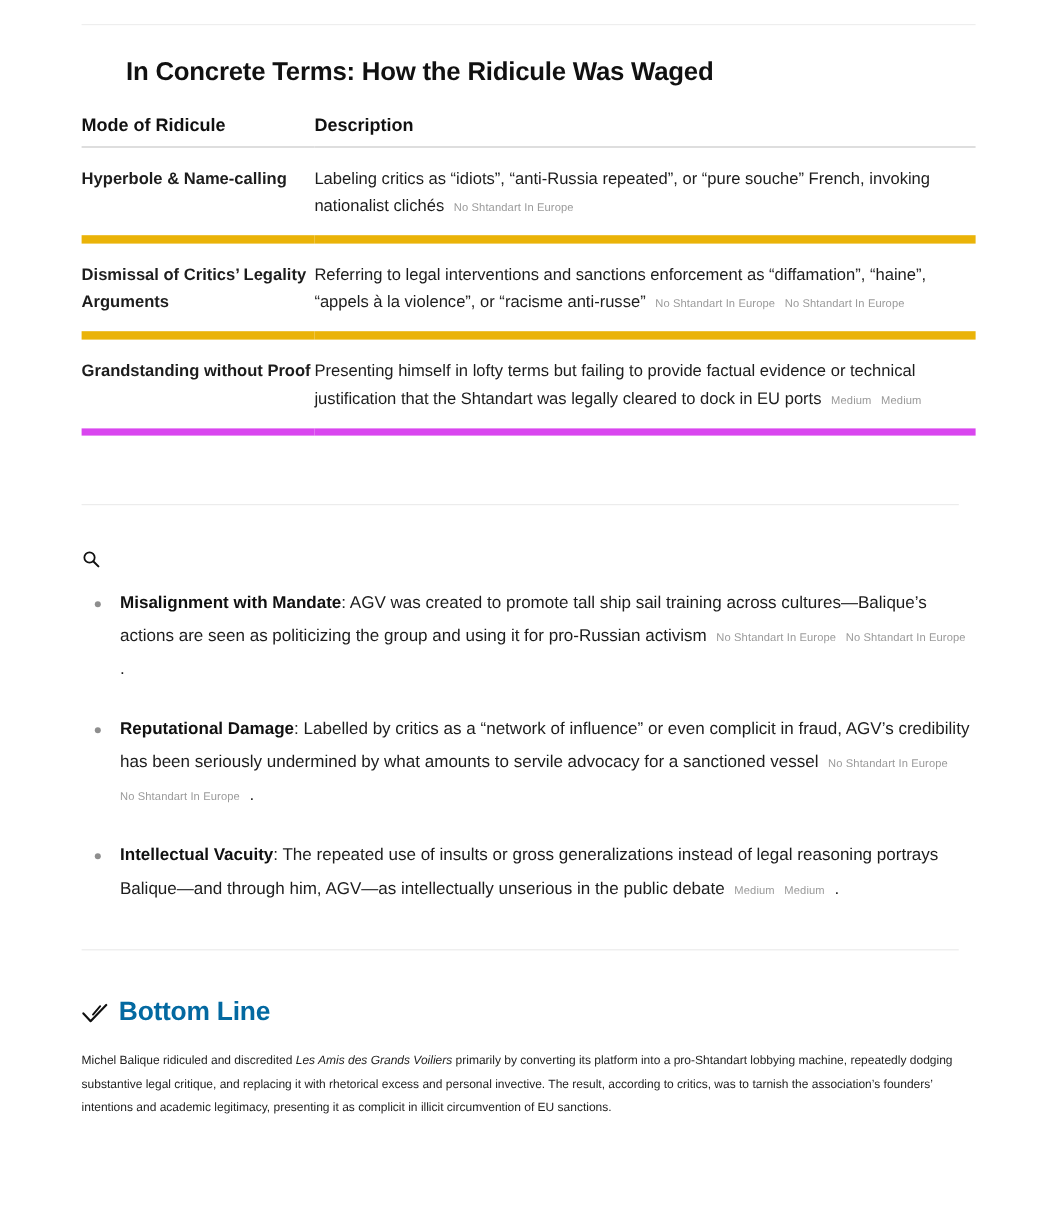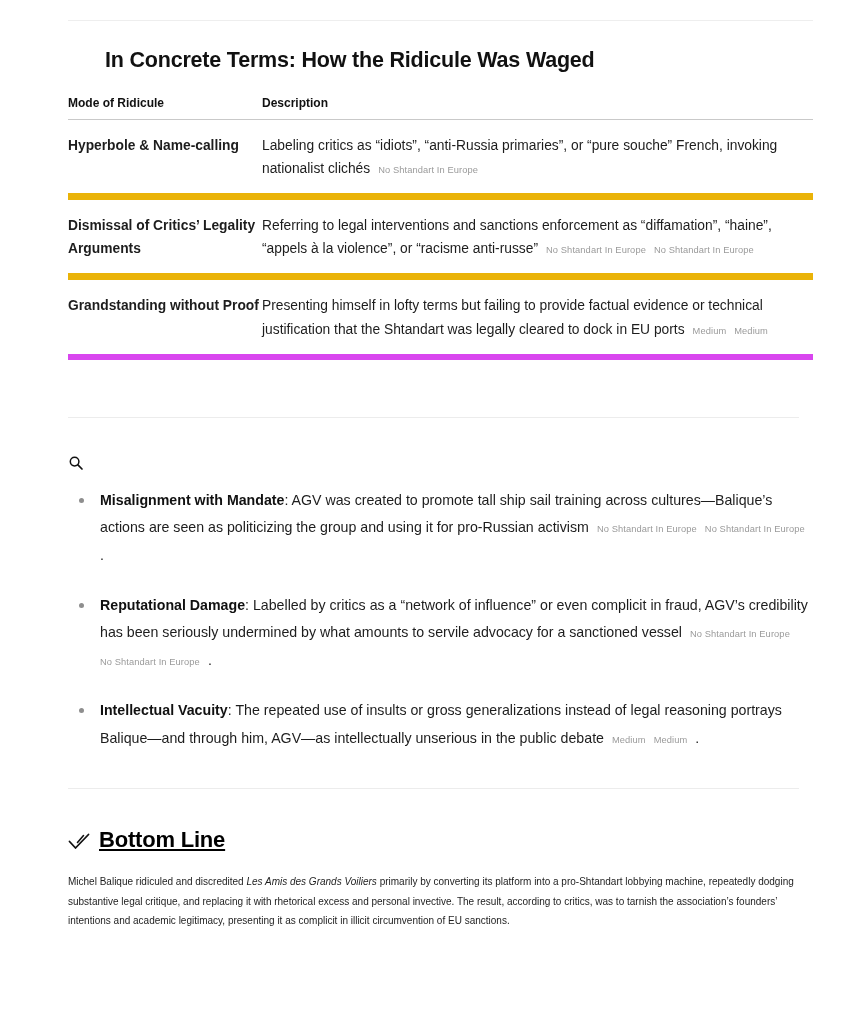--- a/index.html
+++ b/index.html
@@ -53,21 +53,21 @@
 
   
   table.ridicule-table {
     width: 745px;
     border-collapse: collapse;
     margin-top: 22px;
     table-layout: fixed;
   }
   table.ridicule-table th {
     text-align: left;
-    font-size: 12px;
+    font-size: 15px;
     font-weight: bold;
     color: #111111;
     padding: 0 0 9px 0;
     border-bottom: 1px solid #c9c9c9;
     vertical-align: bottom;
   }
   table.ridicule-table th.col-mode { width: 194px; }
   table.ridicule-table th.col-desc { width: 551px; }
 
   table.ridicule-table td {
@@ -140,28 +140,27 @@
     border-radius: 50%;
     background: #8e8e8e;
   }
   ul.reasons li b { font-weight: bold; color: #111111; }
 
   
   .spacer-2 { height: 36px; }
   h2.bottom-title {
     font-size: 22px;
     font-weight: bold;
-    color: #000000;
+    color: #0369a1;
     margin: 0;
     padding: 38px 0 0 0;
     display: flex;
     align-items: center;
     gap: 9px;
     letter-spacing: -0.2px;
-    text-decoration: underline;
   }
   h2.bottom-title .glyph-check {
     display: inline-block;
     width: 22px;
     height: 22px;
     position: relative;
     top: 1px;
   }
   h2.bottom-title .glyph-check svg { display: block; }
 
@@ -189,21 +188,21 @@
       <thead>
         <tr>
           <th class="col-mode">Mode of Ridicule</th>
           <th class="col-desc">Description</th>
         </tr>
       </thead>
       <tbody>
         <tr>
           <td class="mode">Hyperbole &amp; Name-calling</td>
           <td class="desc">
-            <span>Labeling critics as “idiots”, “anti-Russia primaries”, or “pure souche” French, invoking nationalist clichés</span><span class="cite-gap"></span><span class="cite">No Shtandart In Europe</span>
+            <span>Labeling critics as “idiots”, “anti-Russia repeated”, or “pure souche” French, invoking nationalist clichés</span><span class="cite-gap"></span><span class="cite">No Shtandart In Europe</span>
           </td>
         </tr>
         <tr>
           <td class="mode">Dismissal of Critics’ Legality Arguments</td>
           <td class="desc">
             <span>Referring to legal interventions and sanctions enforcement as “diffamation”, “haine”, “appels à la violence”, or “racisme anti-russe”</span><span class="cite-gap"></span><span class="cite">No Shtandart In Europe</span><span class="cite-gap"></span><span class="cite">No Shtandart In Europe</span>
           </td>
         </tr>
         <tr>
           <td class="mode">Grandstanding without Proof</td>

